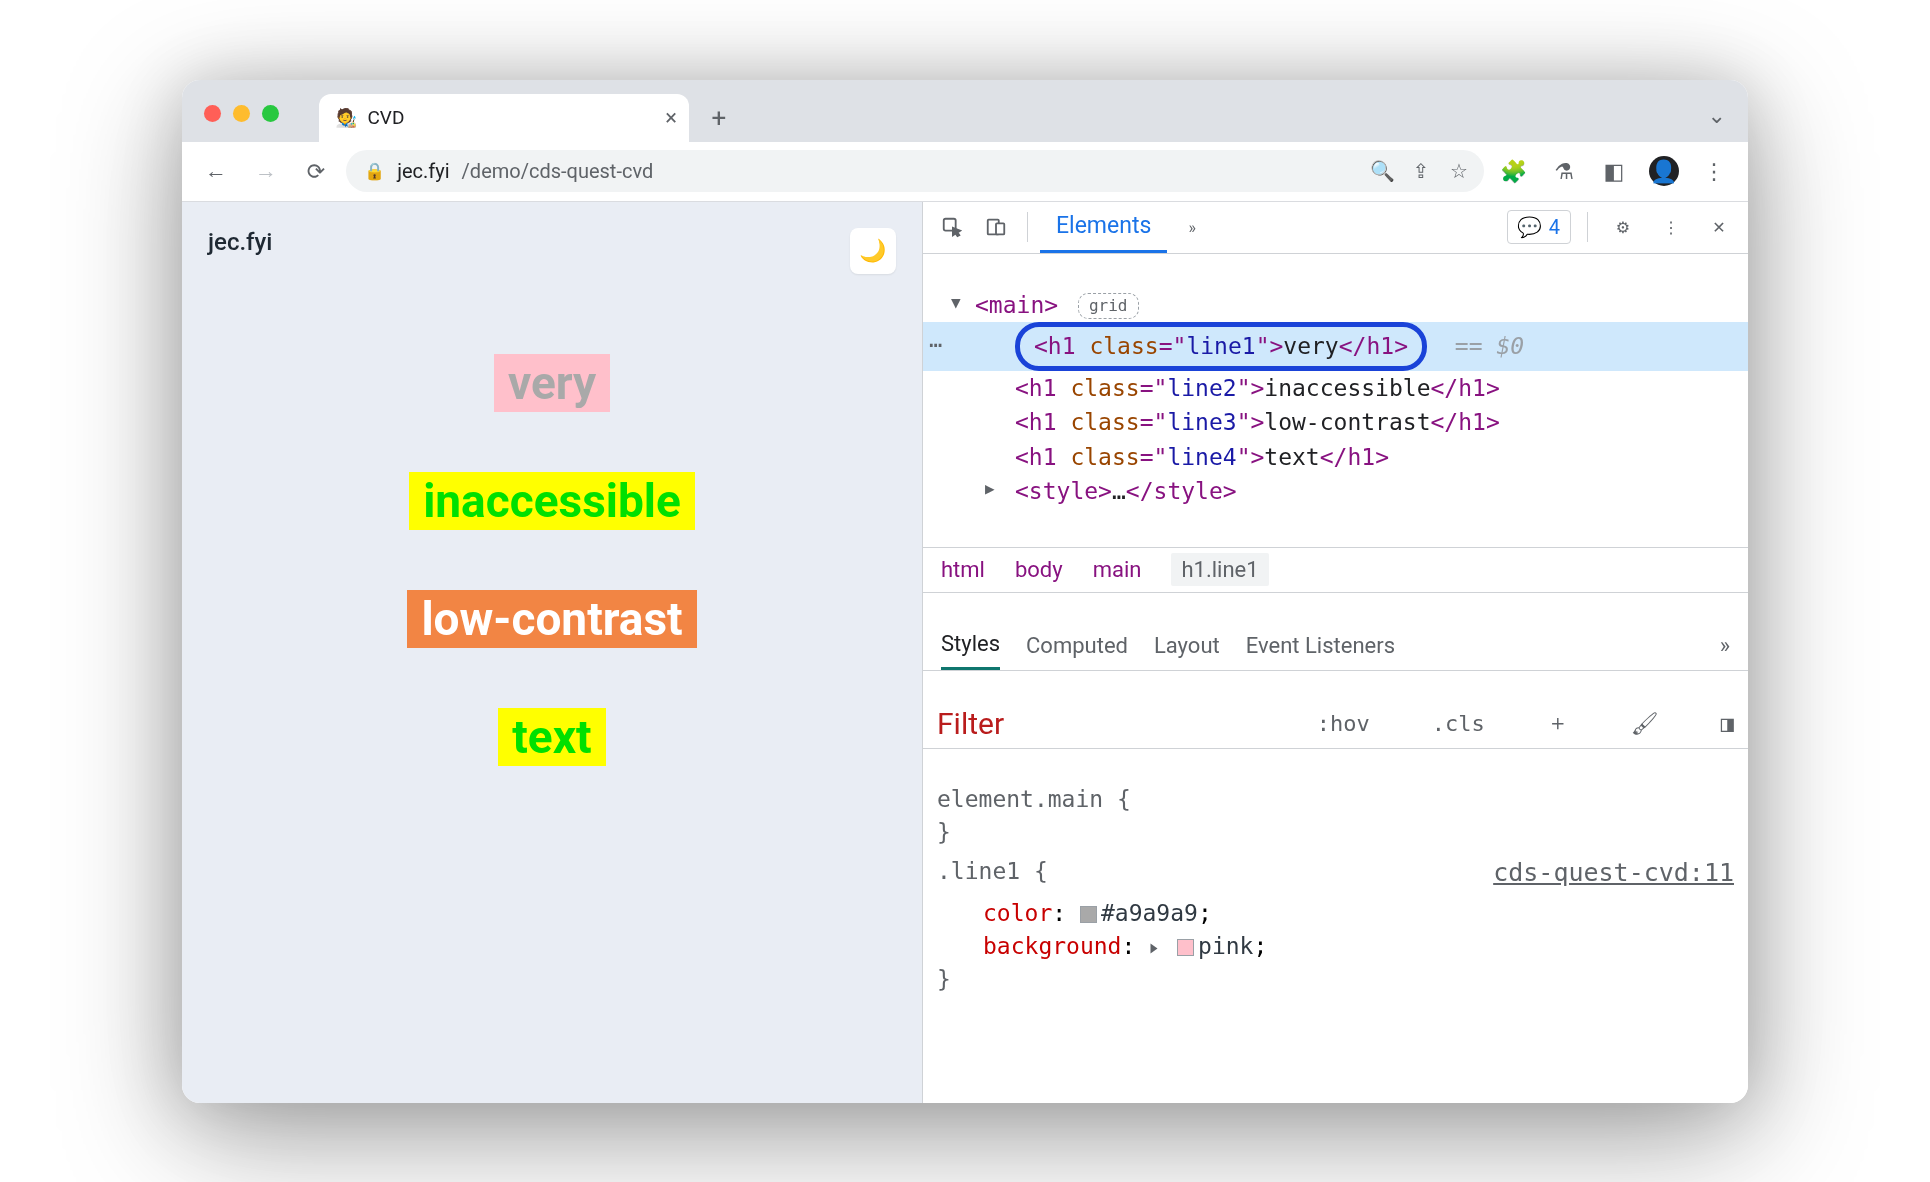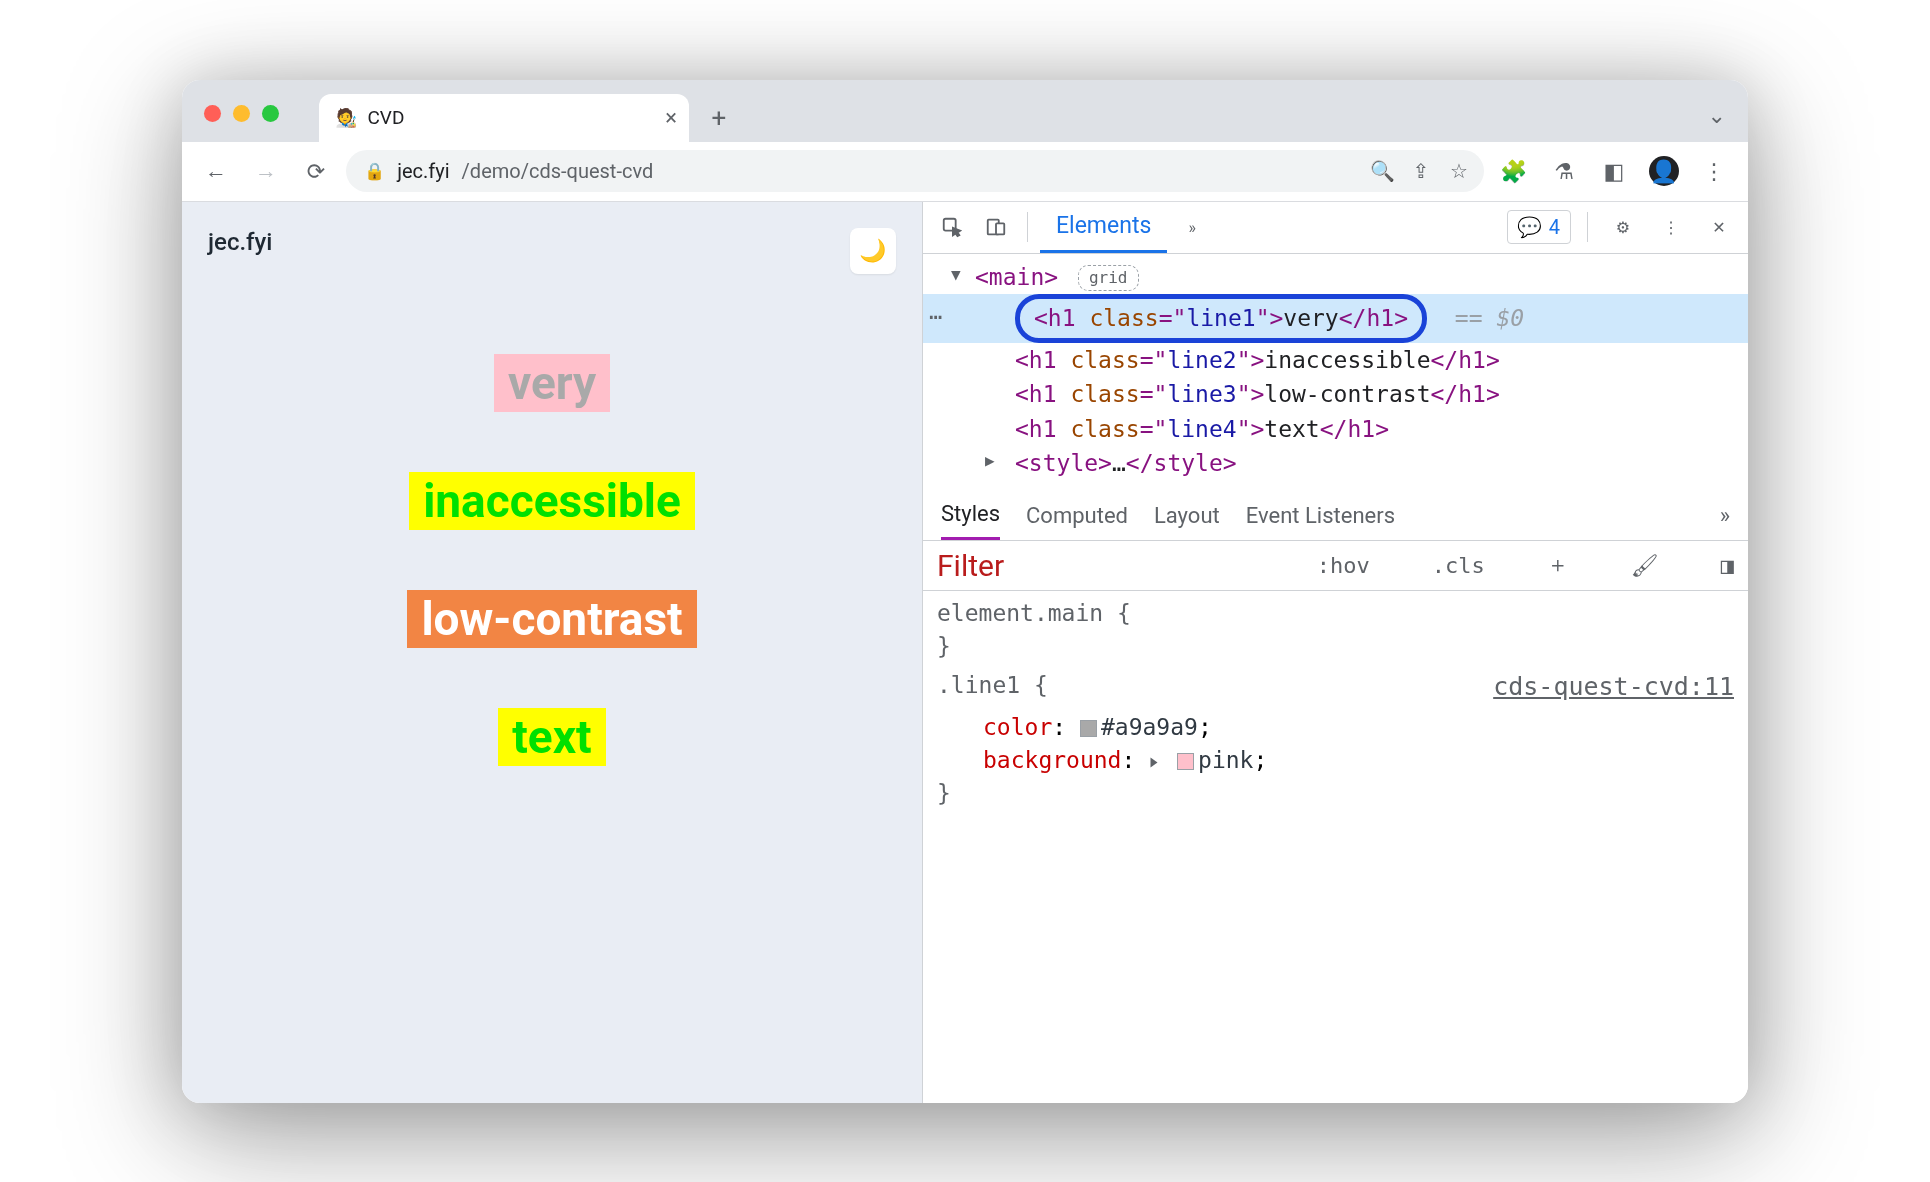--- a/index.html
+++ b/index.html
@@ -97,21 +97,21 @@
   .site-title{ font-size:24px; color:#1f2933; font-weight:500;}
   .theme-toggle{ width:46px;height:46px;border-radius:8px;background:#fff;display:flex;align-items:center;justify-content:center;font-size:22px;color:#273444;cursor:pointer; box-shadow:0 1px 2px rgba(0,0,0,.08);}
   .word-stack{ flex:1; display:flex; flex-direction:column; align-items:center; justify-content:flex-start; gap:60px; padding-top:80px;}
   .word{ font-size:46px; font-weight:700; padding:2px 14px; display:inline-block;}
   .w1{ color:#a9a9a9; background:#ffc0cb;}
   .w2{ color:#00e000; background:#ffff00;}
   .w3{ color:#ffffff; background:#f28544;}
   .w4{ color:#00e000; background:#ffff00;}
 
   
-  .devtools{ flex:1; display:flex; flex-direction:column; border-left:1px solid #cfd2d6; background:#fff; min-width:0;}
+  .devtools{ flex:1; display:flex; flex-direction:column; border-left:1px solid #cfd2d6; background:#fff; min-width:0;gap:28px;}
   .dt-tabs{ height:52px; border-bottom:1px solid #cfd2d6; display:flex; align-items:center; padding:0 10px; gap:6px;}
   .dt-ico{ width:38px;height:38px;display:flex;align-items:center;justify-content:center;color:#5f6368;cursor:pointer;}
   .dt-sep{ width:1px;height:30px;background:#cfd2d6;margin:0 6px;}
   .dt-tab{ padding:0 16px; font-size:23px; color:#5f6368; height:100%; display:flex;align-items:center;cursor:pointer;}
   .dt-tab.active{ color:#1a73e8; border-bottom:3px solid #1a73e8;}
   .dt-right{ margin-left:auto; display:flex; align-items:center; gap:10px;}
   .issues-badge{ display:flex;align-items:center;gap:6px;border:1px solid #cfd2d6;border-radius:4px;padding:4px 10px;color:#1a73e8;font-size:20px;cursor:pointer;}
 
   .dom-tree{ font-family: Menlo, Consolas, monospace; font-size:23px; line-height:1.5; padding:6px 0 10px 0; overflow:hidden;}
   .dom-line{ white-space:nowrap; padding:0 10px 0 52px; position:relative;}
@@ -127,21 +127,21 @@
   .eqdol{ color:#9aa0a6; font-style:italic; margin-left:14px;}
   .sel-outline{ border:5px solid #1a43d8; border-radius:24px; padding:2px 14px; display:inline-block;}
   .ell-icon{ position:absolute; left:6px; top:6px; color:#5f6368; font-size:22px; letter-spacing:2px;}
 
   .breadcrumb{ height:46px; border-top:1px solid #cfd2d6; border-bottom:1px solid #cfd2d6; display:flex; align-items:center; padding:0 18px; gap:30px; font-size:22px;}
   .breadcrumb span{ color:#881280; cursor:pointer;}
   .breadcrumb span.cur{ background:#f1f3f4; color:#5f6368; padding:4px 10px; border-radius:2px;}
 
   .styles-tabs{ height:50px; border-bottom:1px solid #cfd2d6; display:flex; align-items:center; gap:26px; padding:0 18px; font-size:22px; color:#5f6368;}
   .styles-tab{ cursor:pointer; height:100%; display:flex;align-items:center;}
-  .styles-tab.active{ color:#202124; border-bottom:3px solid #a21caf;}
+  .styles-tab.active{ color:#202124; border-bottom:3px solid #0f766e;}
   .styles-tabs .more{ margin-left:auto;}
 
   .filter-row{ height:50px; border-bottom:1px solid #cfd2d6; display:flex; align-items:center;}
   .filter-input{ flex:1; padding:0 14px; color:#b91c1c; font-size:30px;}
   .filter-tools{ display:flex; align-items:center; gap:18px; padding:0 14px; font-family:Menlo,Consolas,monospace; font-size:22px; color:#5f6368;}
   .filter-tools .ico{ cursor:pointer;margin-left:44px;}
 
   .rules{ font-family:Menlo,Consolas,monospace; font-size:23px; line-height:1.45; padding:6px 14px;}
   .rule-src{ float:right; color:#5f6368; text-decoration:underline; font-size:25px;}
   .sel-name{ color:#5f6368;}
@@ -265,20 +265,26 @@
         <div class="dom-line indent1">
           <span class="tag-ang">&lt;</span><span class="tag-name">h1</span>
           <span> </span><span class="attr-name">class</span><span class="tag-ang">="</span><span class="attr-val">line4</span><span class="tag-ang">"&gt;</span><span class="txt">text</span><span class="tag-ang">&lt;/</span><span class="tag-name">h1</span><span class="tag-ang">&gt;</span>
         </div>
         <div class="dom-line indent1">
           <span class="disclosure">▶</span>
           <span class="tag-ang">&lt;</span><span class="tag-name">style</span><span class="tag-ang">&gt;</span><span class="txt">…</span><span class="tag-ang">&lt;/</span><span class="tag-name">style</span><span class="tag-ang">&gt;</span>
         </div>
       </div>
 
+      <div class="breadcrumb">
+        <span>html</span>
+        <span>body</span>
+        <span>main</span>
+        <span class="cur">h1.line1</span>
+      </div>
 
       <div class="styles-tabs">
         <div class="styles-tab active">Styles</div>
         <div class="styles-tab">Computed</div>
         <div class="styles-tab">Layout</div>
         <div class="styles-tab">Event Listeners</div>
         <div class="styles-tab more">»</div>
       </div>
 
       <div class="filter-row">

